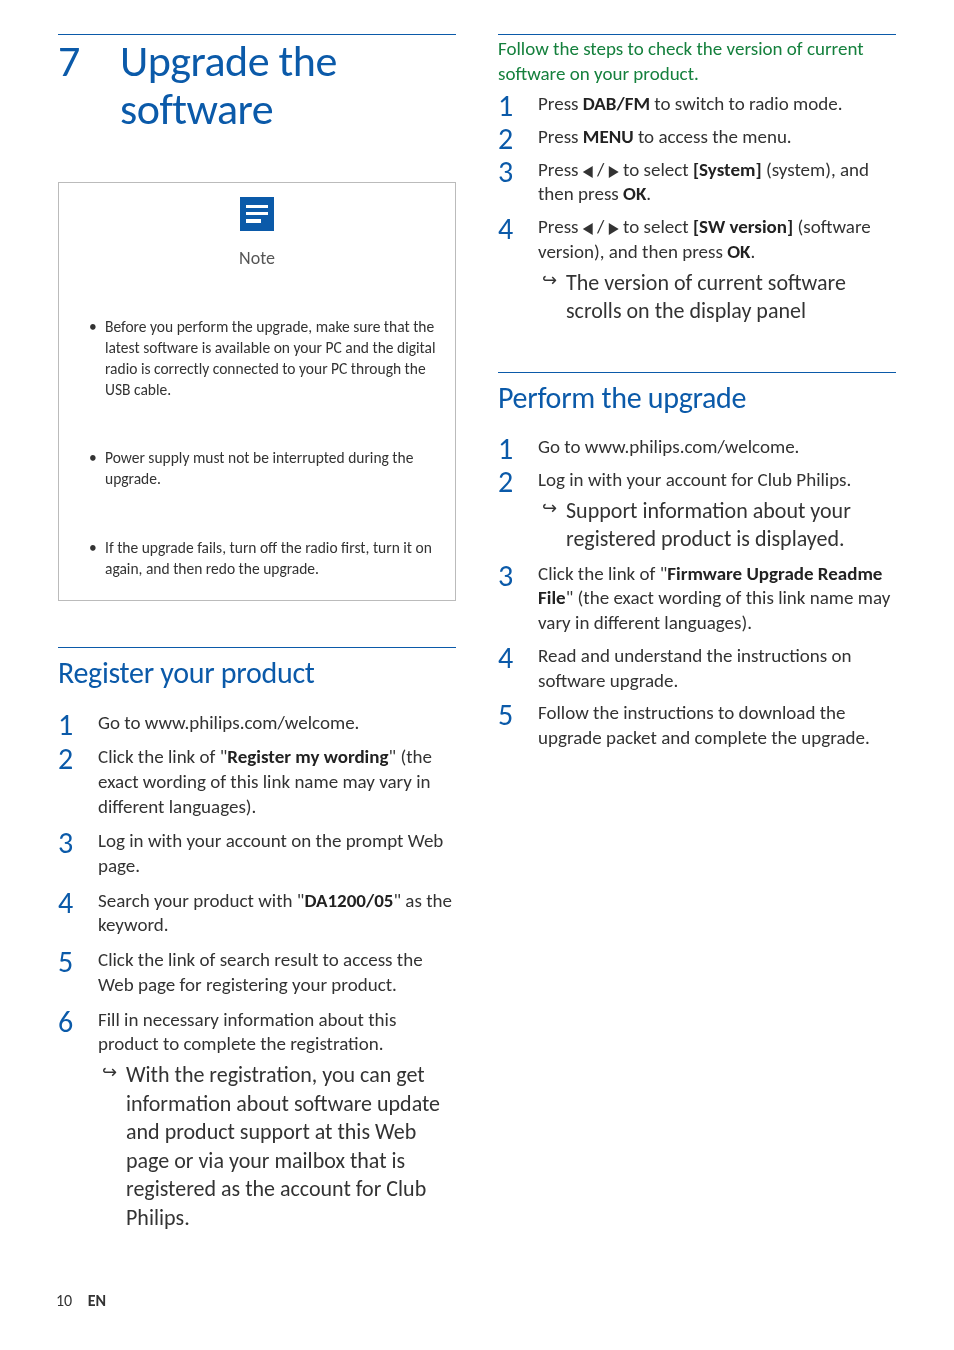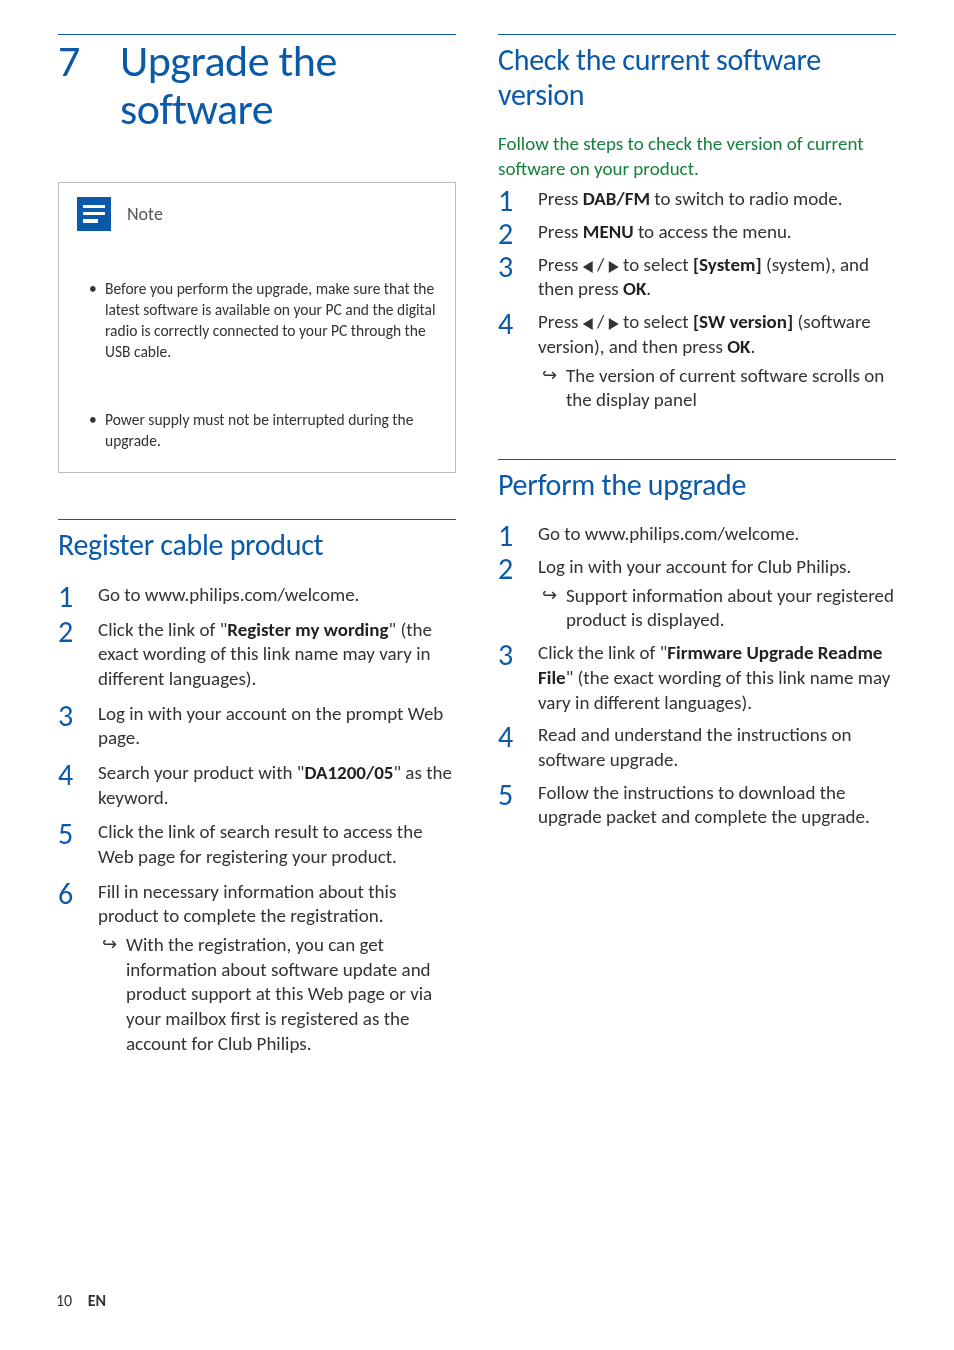--- a/index.html
+++ b/index.html
@@ -34,21 +34,21 @@
       line-height: 1.15;
       margin: 8px 0 20px 0;
       letter-spacing: -0.3px;
     }
     .section-rule { border: 0; border-top: 1.5px solid #0b5aa9; margin-bottom: 2px; }
     .top-rule-right { border: 0; border-top: 1.5px solid #0b5aa9; margin-bottom: 2px; }
     p.body { font-size: 19px; line-height: 1.3; color: #15803d; font-weight: 300; }
 
     
     .note-box { border: 1px solid #bbb; padding: 14px 18px 16px 18px; margin-bottom: 46px; }
-    .note-head { display: flex; align-items: center; gap: 16px; margin-bottom: 12px; }
+    .note-head { display: flex; align-items: center; gap: 16px; margin-bottom: 12px; flex-direction: column; }
     .note-icon {
       width: 34px; height: 34px; background: #0b5aa9;
       display: flex; flex-direction: column; justify-content: center; align-items: center;
       gap: 4px; padding: 8px 6px;
     }
     .note-icon .bar { height: 3.5px; background: #fff; width: 100%; }
     .note-icon .bar.short { width: 68%; align-self: flex-start; }
     .note-title { font-size: 18px; color: #555; }
     .note-list { list-style: none; padding-left: 12px; }
     .note-list li {
@@ -66,21 +66,21 @@
       font-size: 19px; line-height: 1.3; color: #333; margin-bottom: 10px; font-weight: 300;
     }
     ol.steps > li::before {
       content: counter(step);
       position: absolute; left: 0; top: -6px;
       color: #0b5aa9; font-size: 30px; font-weight: 400;
     }
     ol.steps.tight > li { margin-bottom: 8px; }
     ul.sub { list-style: none; margin-top: 4px; }
     ul.sub > li {
-      position: relative; padding-left: 28px; font-size: 19px; line-height: 1.3;
+      position: relative; padding-left: 28px; font-size: 22px; line-height: 1.3;
       color: #333; margin-bottom: 6px; font-weight: 300;
     }
     ul.sub > li::before {
       content: "•"; position: absolute; left: 8px; top: 0; font-size: 19px;
     }
     ul.sub.arrow > li::before { content: "\21AA"; left: 4px; top: 0; font-size: 18px; }
 
     .b { font-weight: 600; color: #222; text-align: center; }
     .tri { font-size: 13px; vertical-align: 1px; display: inline-block; transform: scaleY(1.2); }
     .footer {
@@ -106,47 +106,44 @@
         <div class="note-icon">
           <div class="bar"></div>
             <div class="bar"></div>
             <div class="bar short"></div>
         </div>
         <div class="note-title">Note</div>
       </div>
       <ul class="note-list">
         <li>Before you perform the upgrade, make sure that the latest software is available on your PC and the digital radio is correctly connected to your PC through the USB cable.</li>
         <li>Power supply must not be interrupted during the upgrade.</li>
+        <li>If the upgrade fails, turn off the radio first, turn it on again, and then redo the upgrade.</li>
       </ul>
     </div>
 
     <hr class="section-rule">
-    <h2 class="section">Register cable product</h2>
+    <h2 class="section">Register your product</h2>
 
     <ol class="steps">
       <li><span>Go to www.philips.com/welcome.</span></li>
       <li><span>Click the link of "</span><span class="b">Register my wording</span><span>" (the exact wording of this link name may vary in different languages).</span></li>
       <li><span>Log in with your account on the prompt Web page.</span>
       </li>
       <li><span>Search your product with "</span><span class="b">DA1200/05</span><span>" as the keyword.</span></li>
       <li><span>Click the link of search result to access the Web page for registering your product.</span></li>
       <li><span>Fill in necessary information about this product to complete the registration.</span>
         <ul class="sub arrow">
-            <li>With the registration, you can get information about software update and product support at this Web page or via your mailbox first is registered as the account for Club Philips.</li>
+            <li>With the registration, you can get information about software update and product support at this Web page or via your mailbox that is registered as the account for Club Philips.</li>
           </ul>
       </li>
     </ol>
   </div>
 
   <div class="col">
     <hr class="top-rule-right">
-    <h2 class="section">
-      <span>Check the current software</span><br>
-      <span>version</span>
-    </h2>
     <p class="body">Follow the steps to check the version of current software on your product.</p>
 
     <ol class="steps tight">
       <li><span>Press </span><span class="b">DAB/FM</span><span> to switch to radio mode.</span></li>
       <li><span>Press </span><span class="b">MENU</span><span> to access the menu.</span></li>
       <li><span>Press </span><span class="tri">◀</span> / <span class="tri">▶</span><span> to select </span><span class="b">[System]</span><span> (system), and then press </span><span class="b">OK</span><span>.</span></li>
       <li><span>Press </span><span class="tri">◀</span> / <span class="tri">▶</span><span> to select </span><span class="b">[SW version]</span><span> (software version), and then press </span><span class="b">OK</span><span>.</span>
         <ul class="sub arrow">
             <li>The version of current software scrolls on the display panel</li>
           </ul>

